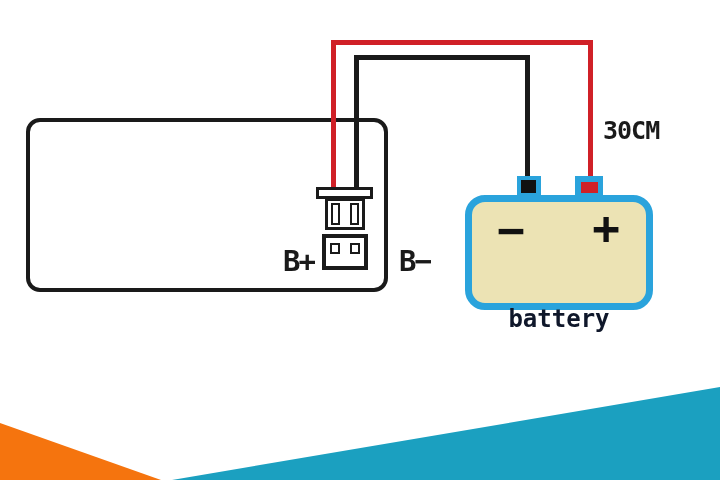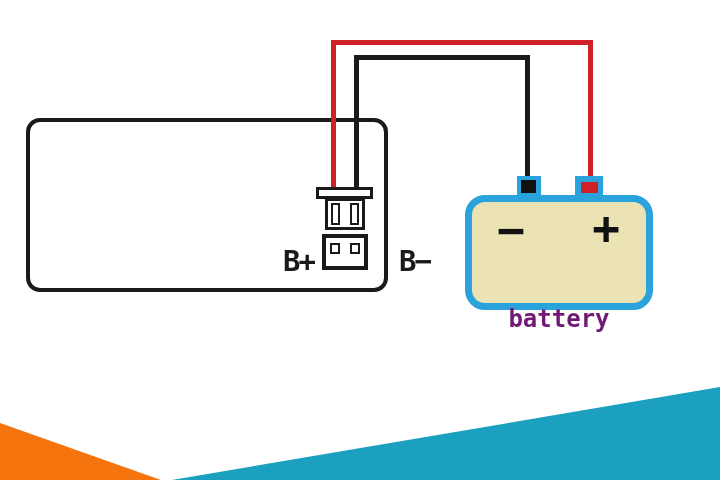--- a/index.html
+++ b/index.html
@@ -46,21 +46,21 @@
     transform:translate(-50%,-50%);
   }
   .pole.minus{left:511px;top:230px;}
   .pole.plus{left:606px;top:228px;}
   
   .lbl{color:#1a1a1a;font-weight:bold;z-index:4;line-height:1;white-space:nowrap;}
   .lbl.bplus{left:283px;top:247px;font-size:29px;letter-spacing:-2px;}
   .lbl.bminus{left:399px;top:247px;font-size:29px;letter-spacing:-2px;}
   .lbl.len{left:603px;top:118px;font-size:25px;letter-spacing:-1px;}
   .caption{
-    left:459px;top:306px;width:200px;text-align:center;color:#701a75;
+    left:459px;top:306px;width:200px;text-align:center;color:#0f172a;
     font-weight:bold;font-size:24px;line-height:26px;z-index:4;
   }
 </style>
 </head>
 <body>
 
 <div class="stage">
 
   <svg class="accents" viewBox="0 0 720 480" xmlns="http://www.w3.org/2000/svg">
     <polygon points="0,423 161,480 0,480" fill="#f5740e"></polygon>
@@ -81,20 +81,21 @@
   <div class="abs conn body"></div>
   <div class="abs conn slot l"></div>
   <div class="abs conn slot r"></div>
   <div class="abs conn socket"></div>
   <div class="abs conn pin l"></div>
   <div class="abs conn pin r"></div>
 
   <div class="abs lbl bplus">B+</div>
   <div class="abs lbl bminus">B−</div>
 
+  <div class="abs lbl len">30CM</div>
 
   <div class="abs battery-body"></div>
   <div class="abs terminal minus"></div>
   <div class="abs terminal-core minus"></div>
   <div class="abs terminal plus"></div>
   <div class="abs terminal-core plus"></div>
   <div class="abs pole minus">−</div>
   <div class="abs pole plus">+</div>
 
   <div class="abs caption">

